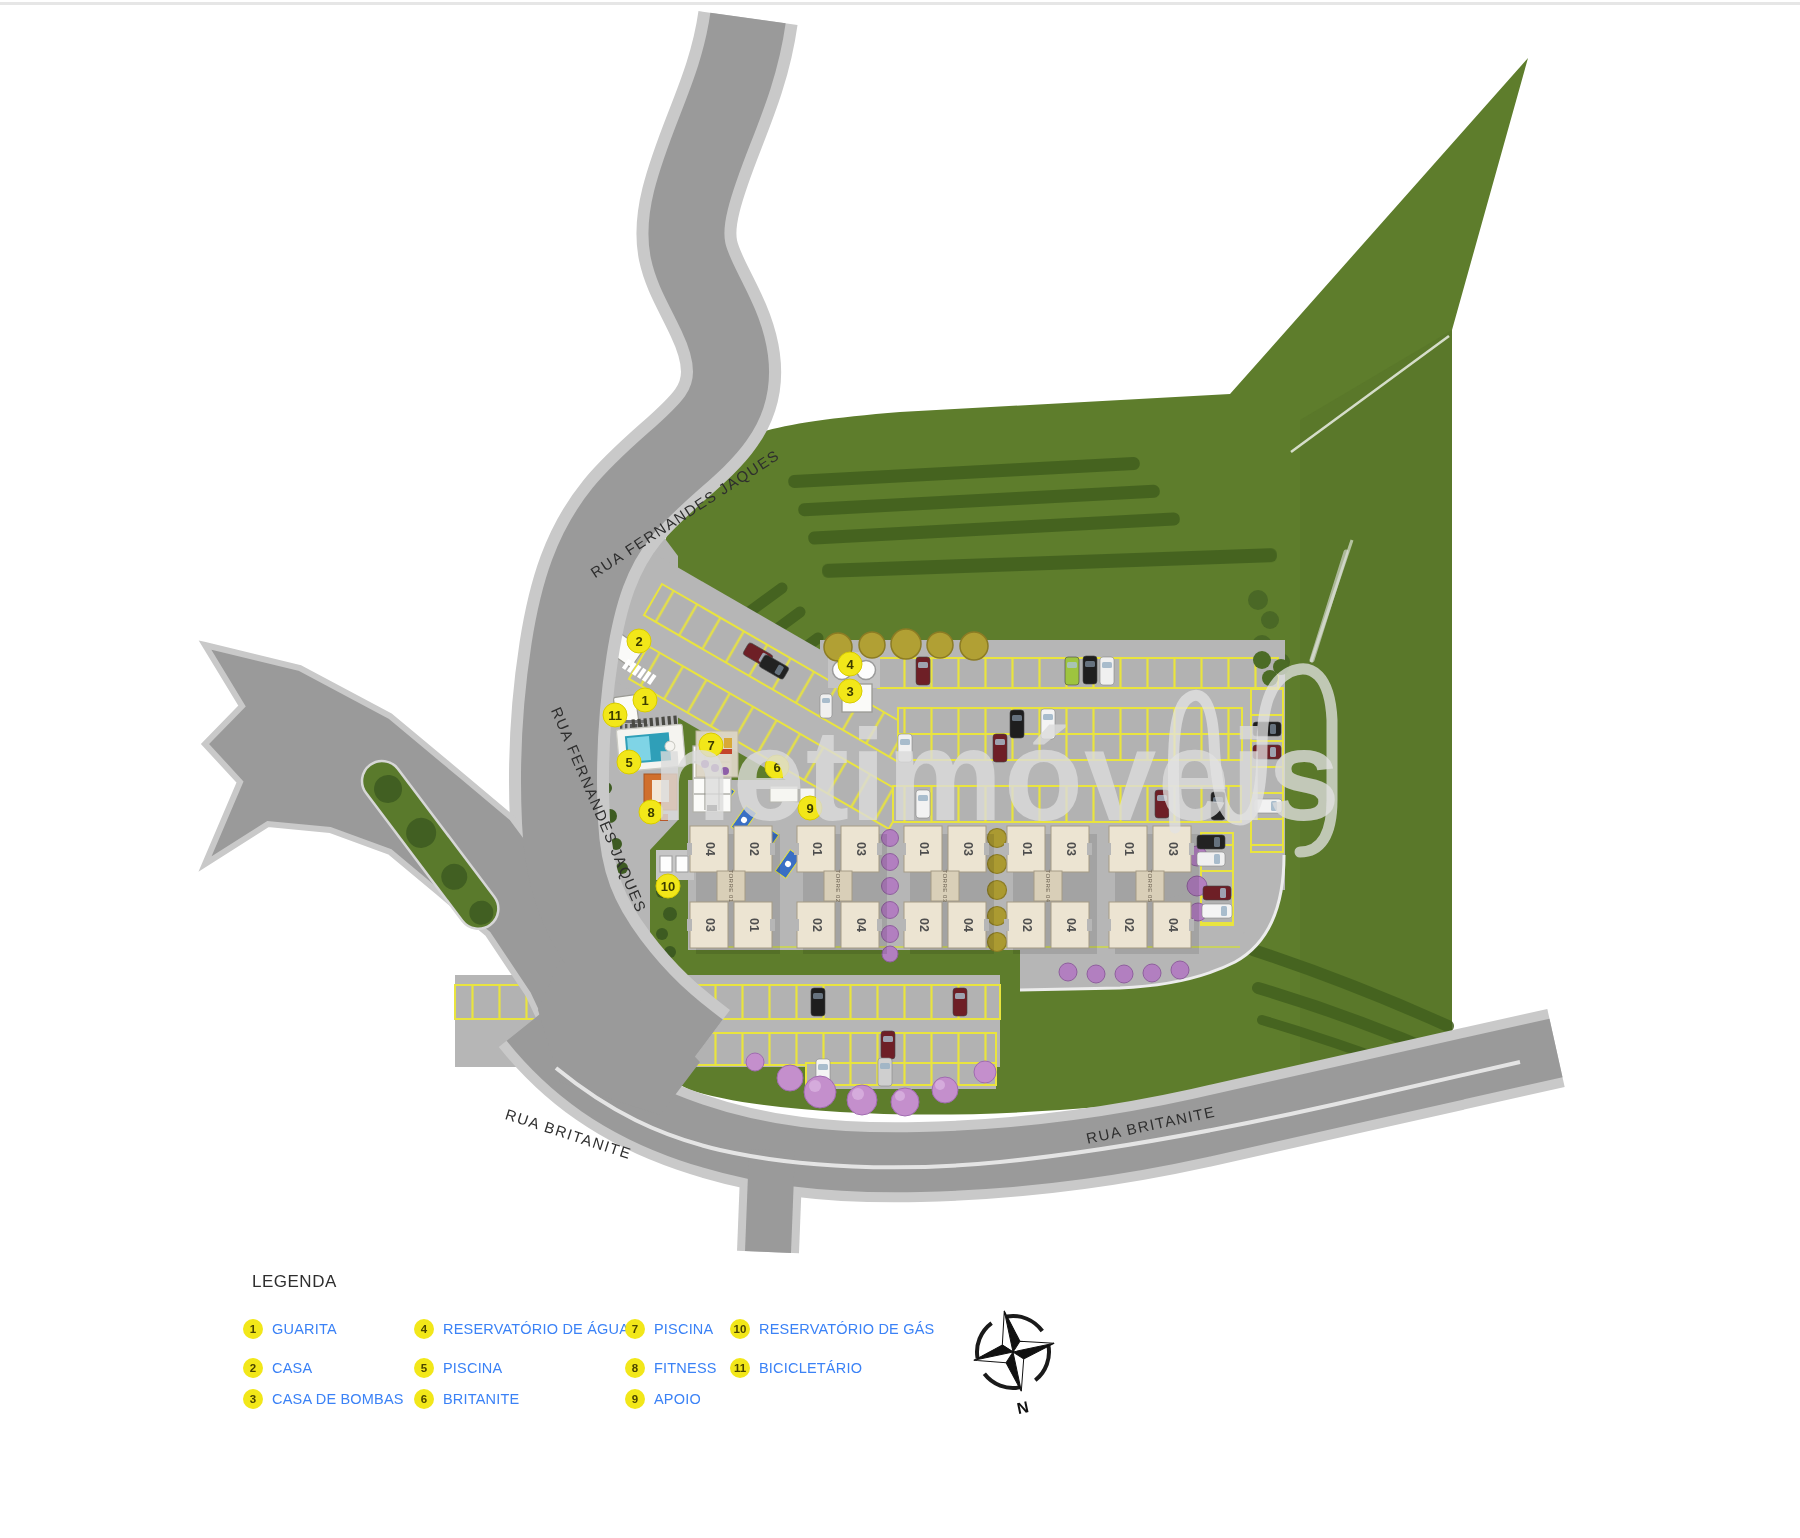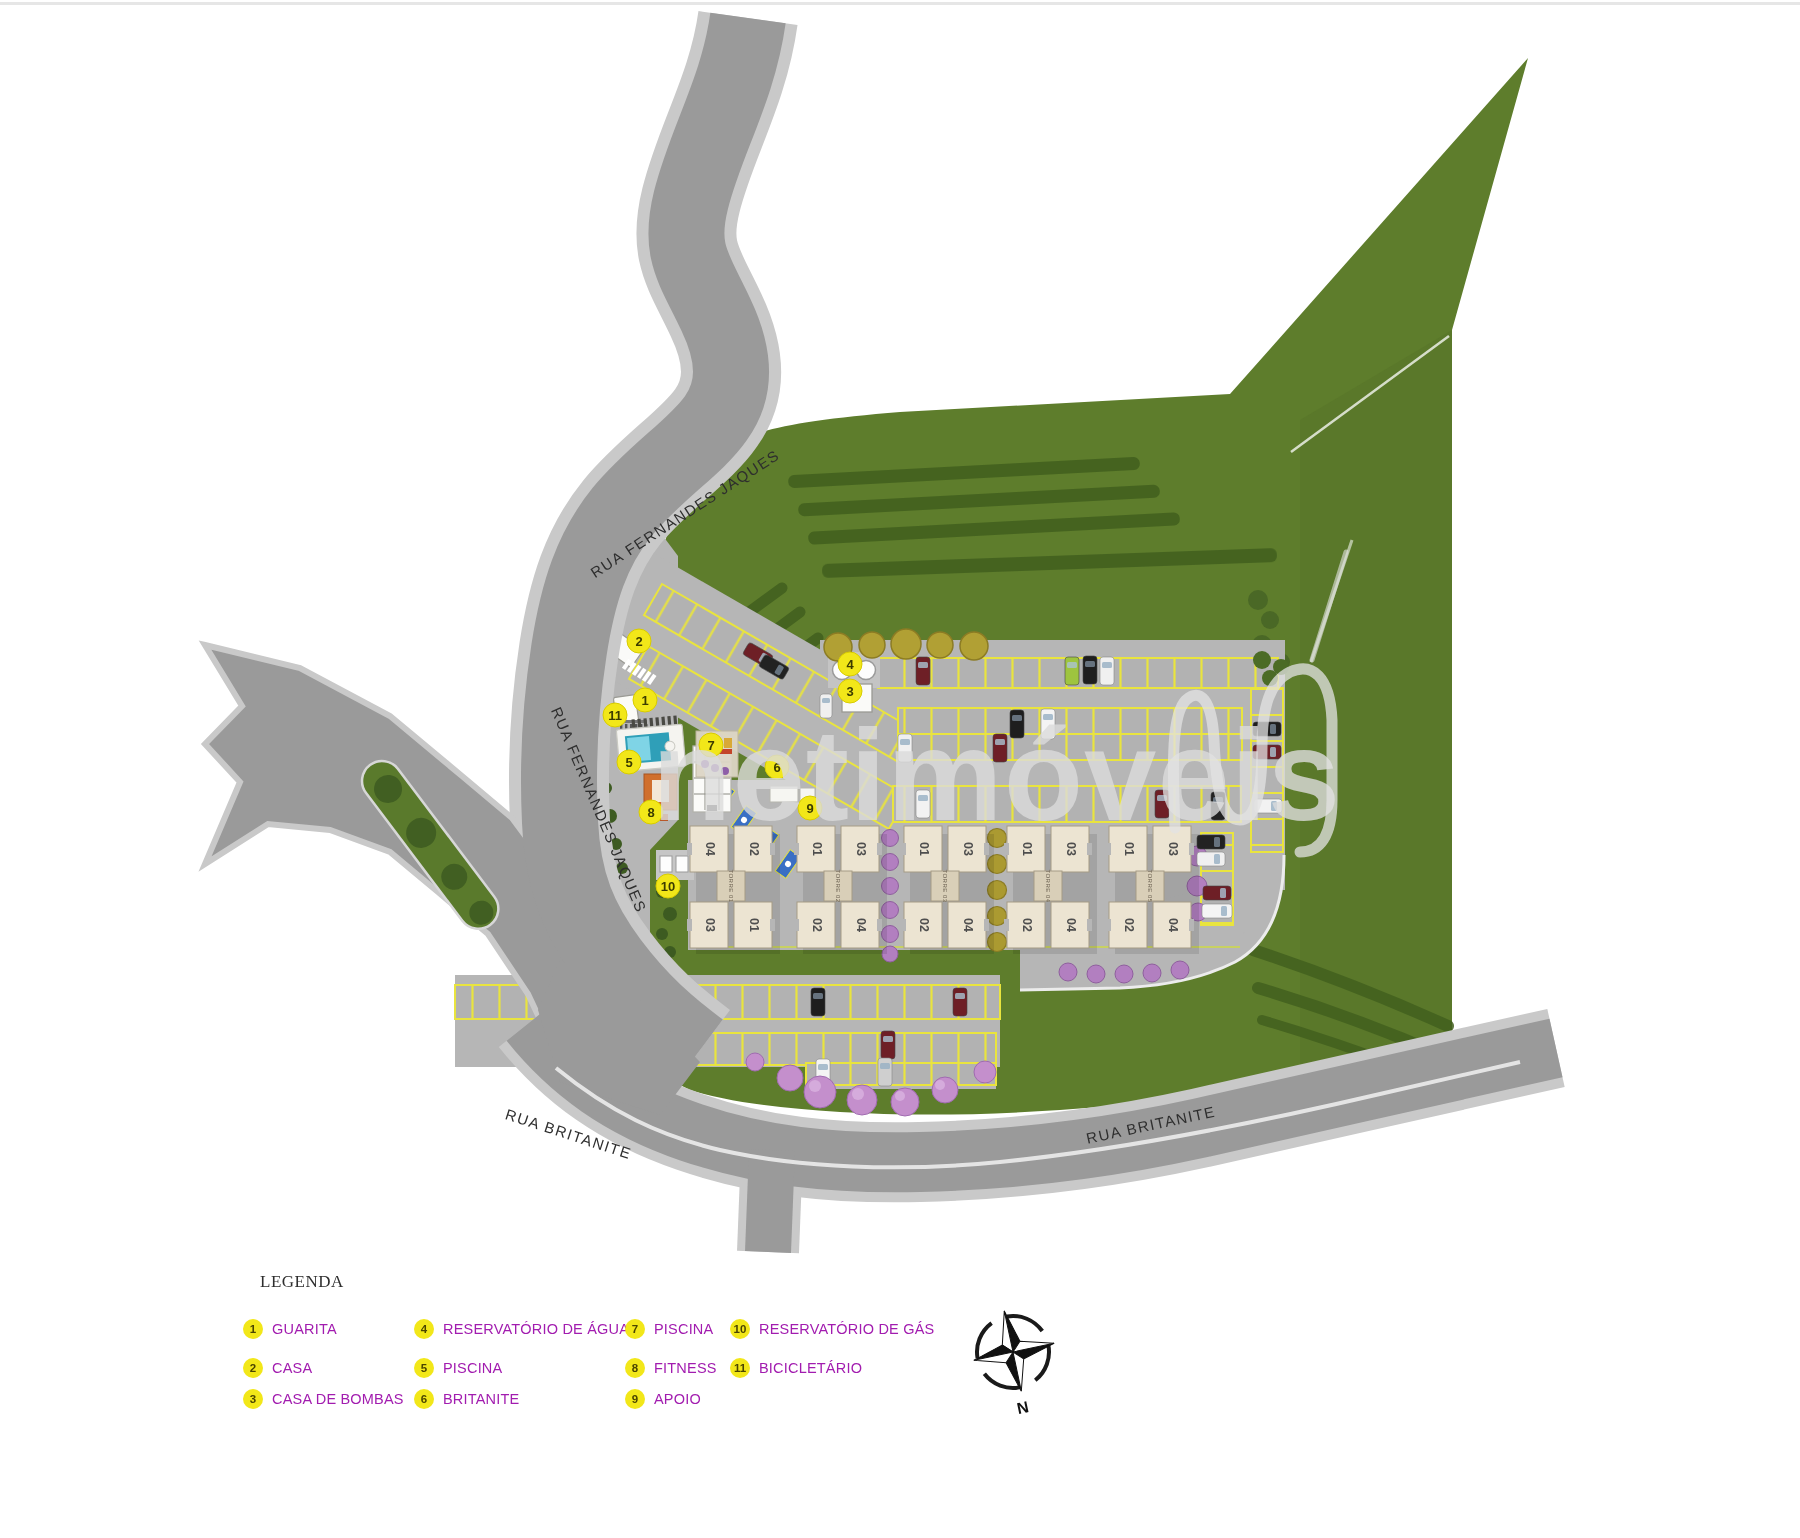--- a/index.html
+++ b/index.html
@@ -5,21 +5,21 @@
   html,body{margin:0;padding:0;background:#fff;}
   #stage{position:relative;width:1800px;height:1538px;background:#ffffff;overflow:hidden;
          font-family:"Liberation Sans",sans-serif;}
   svg text{font-family:"Liberation Sans",sans-serif;}
   .legend{position:absolute;left:0;top:0;width:100%;height:100%;pointer-events:none;}
   .legend-title{position:absolute;font-size:17px;color:#2e2e2e;letter-spacing:.5px;}
   .legend-item{position:absolute;display:flex;align-items:center;gap:9px;white-space:nowrap;}
   .legend-item .badge{width:20px;height:20px;border-radius:50%;background:#f2e719;
       display:flex;align-items:center;justify-content:center;
       font-size:11.5px;font-weight:bold;color:#4a4400;flex:0 0 auto;}
-  .legend-item .lbl{font-size:14.5px;color:#a21caf;letter-spacing:.2px;}
+  .legend-item .lbl{font-size:14.5px;color:#3b82f6;letter-spacing:.2px;}
 </style>
 </head>
 <body>
 
 <div id="stage">
 <svg width="1800" height="1538" viewBox="0 0 1800 1538">
   <defs>
     <pattern id="pv" width="27" height="400" patternUnits="userSpaceOnUse">
       <rect width="27" height="400" fill="#b2b2b2"></rect>
       <line x1="13.5" y1="0" x2="13.5" y2="400" stroke="#e9e43e" stroke-width="2.2"></line>
@@ -597,21 +597,21 @@
           <polygon points="0,40 0,0 9,9" fill="#fff"></polygon>
       <polygon points="-40,0 0,0 -9,-9" fill="#111"></polygon>
           <polygon points="-40,0 0,0 -9,9" fill="#fff"></polygon>
     </g>
     <text x="-2" y="62" font-size="16" font-weight="bold" text-anchor="middle" fill="#111">N</text>
   </g>
 </svg>
 
 
 <div class="legend">
-  <div class="legend-title" style="left:260px;top:1272px;font-family:Liberation Serif, serif;">LEGENDA</div>
+  <div class="legend-title" style="left:252px;top:1272px;">LEGENDA</div>
 
   <div class="legend-item" style="left:243px;top:1319px;">
     <span class="badge">1</span>
     <span class="lbl">GUARITA</span>
   </div>
   <div class="legend-item" style="left:243px;top:1358px;">
     <span class="badge">2</span>
     <span class="lbl">CASA</span>
   </div>
   <div class="legend-item" style="left:243px;top:1389px;">

